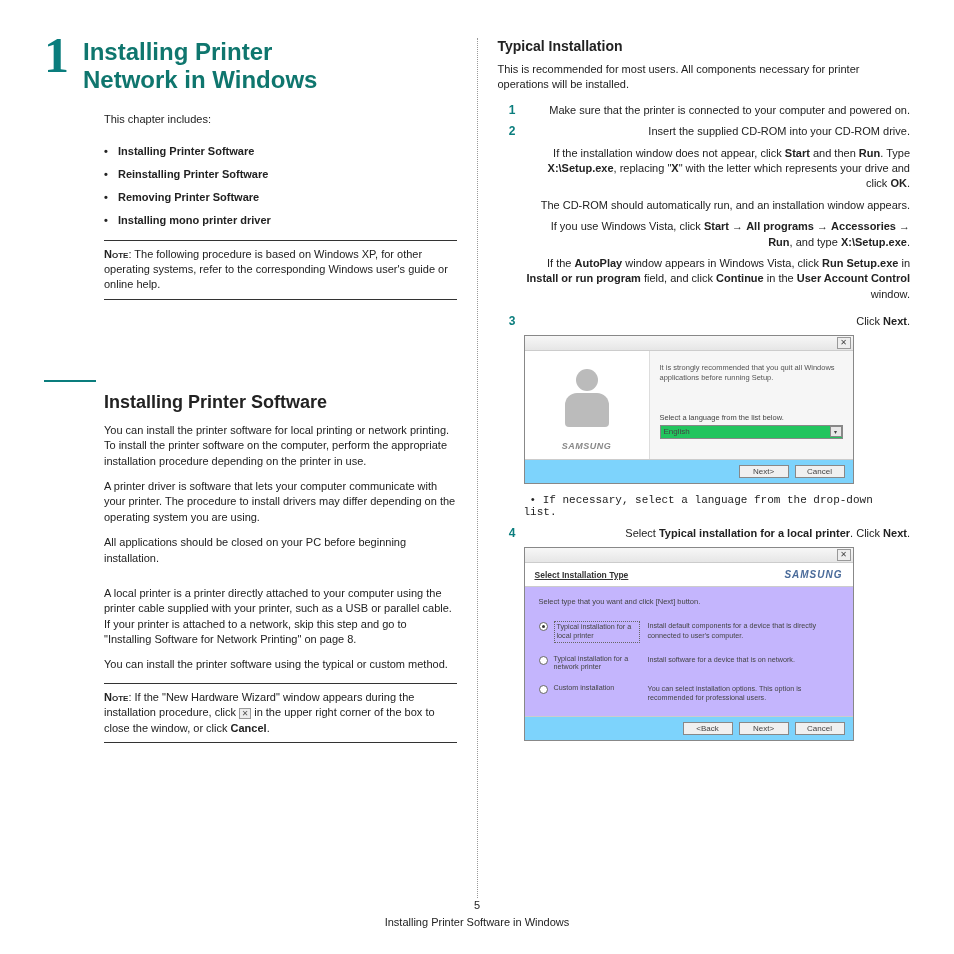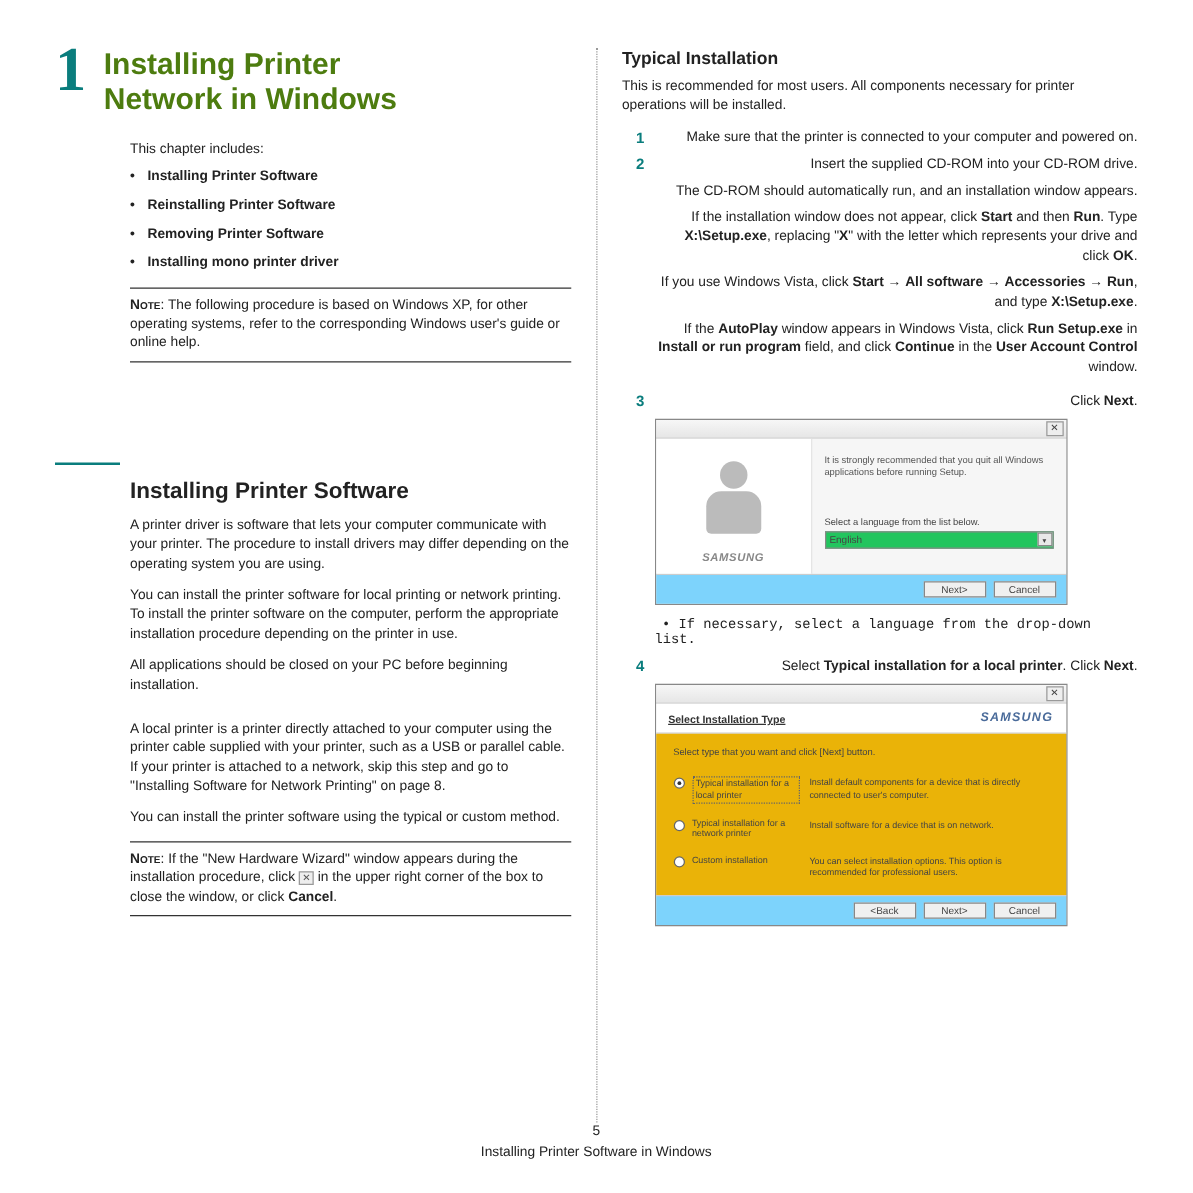--- a/index.html
+++ b/index.html
@@ -30,24 +30,24 @@
     color: #0a7d7d;
     line-height: 0.85;
     margin-right: 14px;
     margin-top: -4px;
   }
   .h1 {
     font-family: Verdana, Arial, sans-serif;
     font-weight: bold;
     font-size: 24px;
     line-height: 1.18;
-    color: #4d7c0f;
+    color: #0f766e;
   }
   .indent-block { margin-left: 60px; }
-  .this-chapter { font-size: 11px; margin-bottom: 10px; }
+  .this-chapter { font-size: 11px; margin-bottom: 20px; }
   ul.bullets { list-style: none; padding: 0; margin: 0 0 14px 0; }
   ul.bullets li { font-weight: bold; font-size: 11px; margin-bottom: 11px; padding-left: 14px; position: relative; }
   ul.bullets li:before { content: "•"; position: absolute; left: 0; top: 0; font-weight: bold; }
   .note-box {
     border-top: 1px solid #333;
     border-bottom: 1px solid #333;
     padding: 6px 0;
     margin-bottom: 22px;
     font-size: 11px;
     line-height: 1.4;
@@ -130,21 +130,21 @@
   .dlg1-right { flex:1; padding:12px 10px 20px 10px; background:#f6f6f6; display:flex; flex-direction:column; }
   .dlg1-msg { font-size:7.5px; line-height:1.3; color:#555; margin-bottom:auto; }
   .dlg1-label { font-size:7.5px; margin-top:30px; margin-bottom:3px; }
   .dlg1-select { border:1px solid #888; background:#22c55e; height:14px; font-size:8px; padding:0 3px; display:flex; align-items:center; justify-content:space-between; }
   .dlg1-select .arrow { border:1px solid #888; width:12px; height:11px; background:#e8e8e8; display:flex; align-items:center; justify-content:center; font-size:6px; margin-right:-3px; }
   .dlg-footer { border-top:1px solid #ccc; background:#7dd3fc; padding:5px 8px; display:flex; justify-content:flex-end; gap:6px; }
   .dlg-btn { border:1px solid #888; background:#f0f0f0; font-size:8px; padding:1px 0; width:50px; text-align:center; }
   .dlg2-header { display:flex; justify-content:space-between; align-items:center; padding:6px 10px; background:#fff; border-bottom:1px solid #ccc; }
   .dlg2-header .title { font-size:8.5px; font-weight:bold; color:#333;text-decoration:underline; }
   .samsung-logo2 { font-family:Arial; font-style:italic; font-weight:bold; color:#4a6b9a; font-size:10px; letter-spacing:1px; }
-  .dlg2-body { padding:10px 14px 6px 14px; background:#eab308; }
+  .dlg2-body { padding:10px 14px 6px 14px; background:#c4b5fd; }
   .dlg2-instr { font-size:7.5px; margin-bottom:10px; }
   .dlg2-opt { display:flex; align-items:flex-start; padding:5px 0; margin-bottom:2px; }
   .dlg2-radio { width:9px; height:9px; border:1px solid #666; border-radius:50%; background:#fff; margin-right:6px; margin-top:1px; flex-shrink:0; position:relative; }
   .dlg2-radio.sel:after { content:""; position:absolute; left:2px; top:2px; width:3px; height:3px; background:#333; border-radius:50%; }
   .dlg2-optlabel { width:86px; font-size:7.2px; line-height:1.2; flex-shrink:0; }
   .dlg2-optlabel.boxed { border:1px dotted #666; padding:1px 2px; }
   .dlg2-optdesc { flex:1; font-size:7.2px; line-height:1.3; padding-left:8px; }
   .bullet-line { font-size:11px; padding-left:26px; margin-bottom:8px;font-family:Liberation Mono, monospace; }
   .bullet-line:before { content:"• "; margin-left:6px; }
 </style>
@@ -174,22 +174,22 @@
         <b class="smallcaps">Note</b><span>: The following procedure is based on Windows XP, for other operating systems, refer to the corresponding Windows user's guide or online help.</span>
       </div>
     </div>
 
     <div style="height:58px"></div>
 
     <div class="h2-rule"></div>
     <div class="h2">Installing Printer Software</div>
 
     <div class="indent-block">
+      <p class="para">You can install the printer software for local printing or network printing. To install the printer software on the computer, perform the appropriate installation procedure depending on the printer in use.</p>
       <p class="para">A printer driver is software that lets your computer communicate with your printer. The procedure to install drivers may differ depending on the operating system you are using.</p>
-      <p class="para">You can install the printer software for local printing or network printing. To install the printer software on the computer, perform the appropriate installation procedure depending on the printer in use.</p>
       <p class="para">All applications should be closed on your PC before beginning installation.</p>
 
       <div style="height:10px"></div>
       <p class="para">A local printer is a printer directly attached to your computer using the printer cable supplied with your printer, such as a USB or parallel cable. If your printer is attached to a network, skip this step and go to "Installing Software for Network Printing" on page 8.</p>
       <p class="para">You can install the printer software using the typical or custom method.</p>
 
       <div class="note-box">
         <b class="smallcaps">Note</b><span>: If the "New Hardware Wizard" window appears during the installation procedure, click </span><span class="x-icon">✕</span><span> in the upper right corner of the box to close the window, or click </span><b>Cancel</b><span>.</span>
       </div>
     </div>
@@ -203,26 +203,26 @@
 
     <div class="ol-item">
       <div class="ol-num">1</div>
       <div class="ol-body">Make sure that the printer is connected to your computer and powered on.</div>
     </div>
 
     <div class="ol-item">
       <div class="ol-num">2</div>
       <div class="ol-body">
         <p>Insert the supplied CD-ROM into your CD-ROM drive.</p>
-        <p class="sub">The CD-ROM should automatically run, and an installation window appears.</p>
         <p class="sub">
           <span>If the installation window does not appear, click </span><b>Start</b><span> and then </span><b>Run</b><span>. Type </span><b>X:\Setup.exe</b><span>, replacing "</span><b>X</b><span>" with the letter which represents your drive and click </span><b>OK</b><span>.</span>
         </p>
+        <p class="sub">The CD-ROM should automatically run, and an installation window appears.</p>
         <p class="sub">
-          <span>If you use Windows Vista, click </span><b>Start</b><span> → </span><b>All software</b><span> → </span><b>Accessories</b><span> → </span><b>Run</b><span>, and type </span><b>X:\Setup.exe</b><span>.</span>
+          <span>If you use Windows Vista, click </span><b>Start</b><span> → </span><b>All programs</b><span> → </span><b>Accessories</b><span> → </span><b>Run</b><span>, and type </span><b>X:\Setup.exe</b><span>.</span>
         </p>
         <p class="sub">
           <span>If the </span><b>AutoPlay</b><span> window appears in Windows Vista, click </span><b>Run Setup.exe</b><span> in </span><b>Install or run program</b><span> field, and click </span><b>Continue</b><span> in the </span><b>User Account Control</b><span> window.</span>
         </p>
       </div>
     </div>
 
     <div class="ol-item">
       <div class="ol-num">3</div>
       <div class="ol-body">

